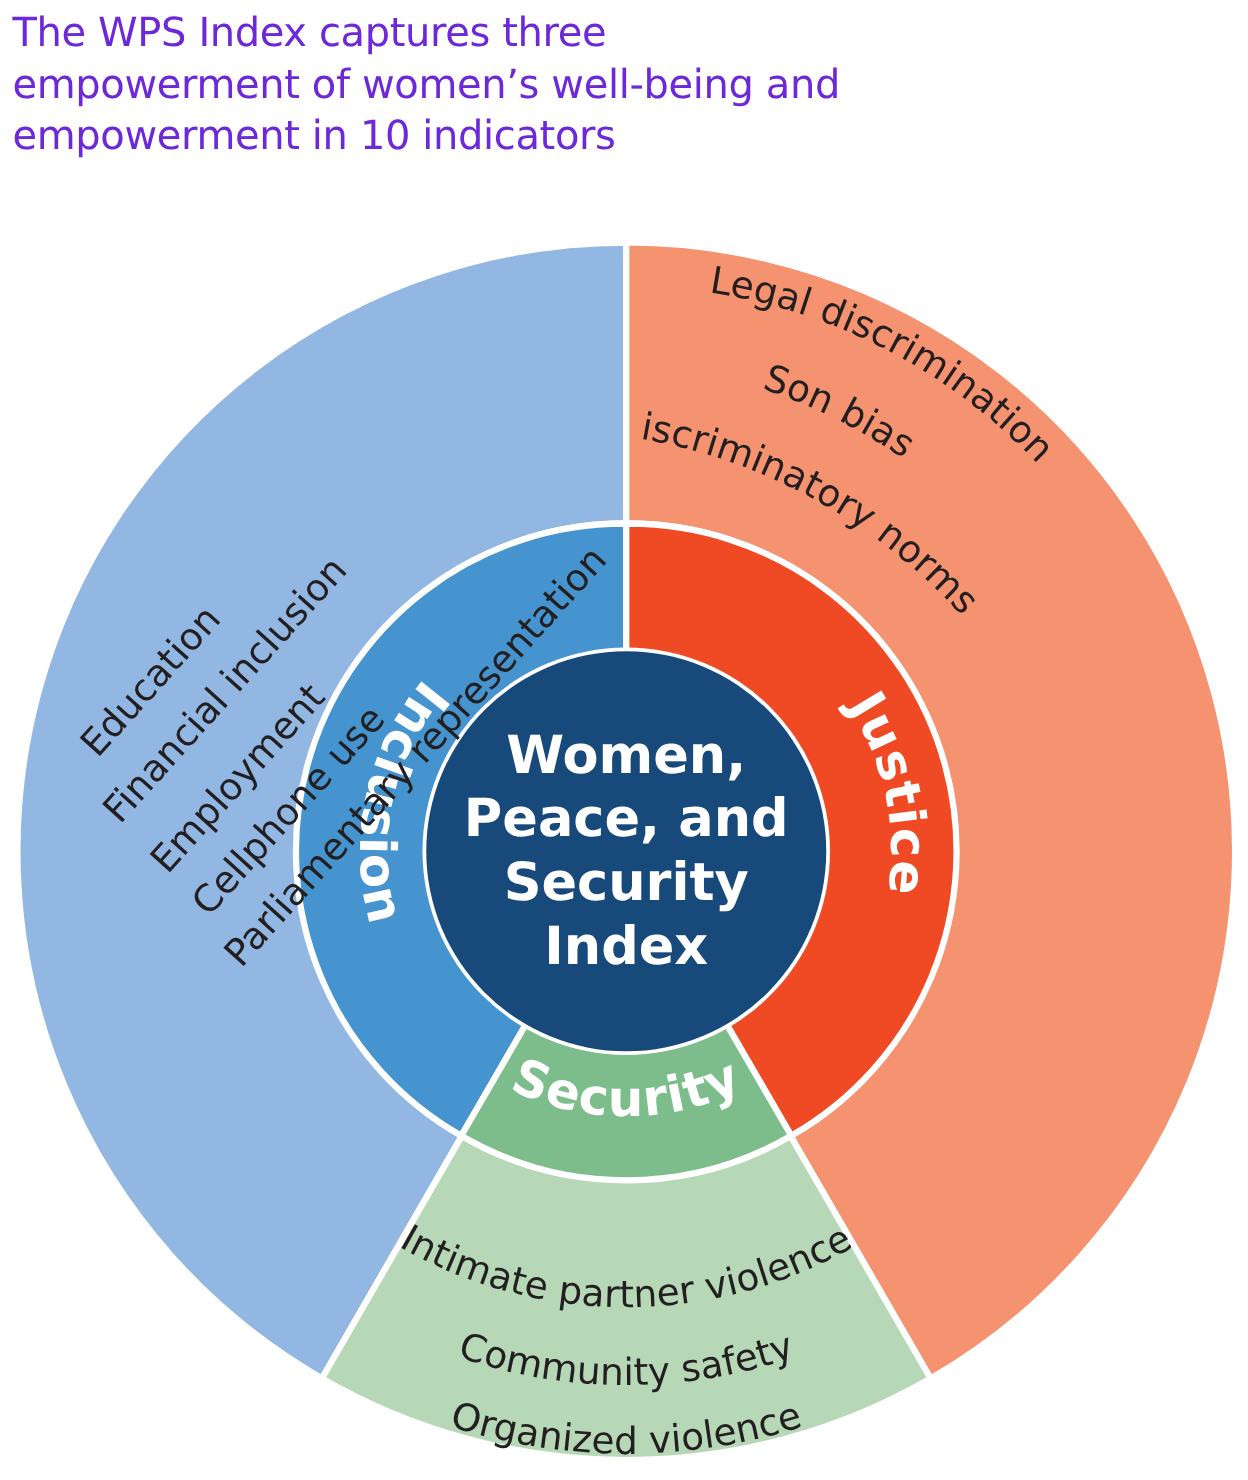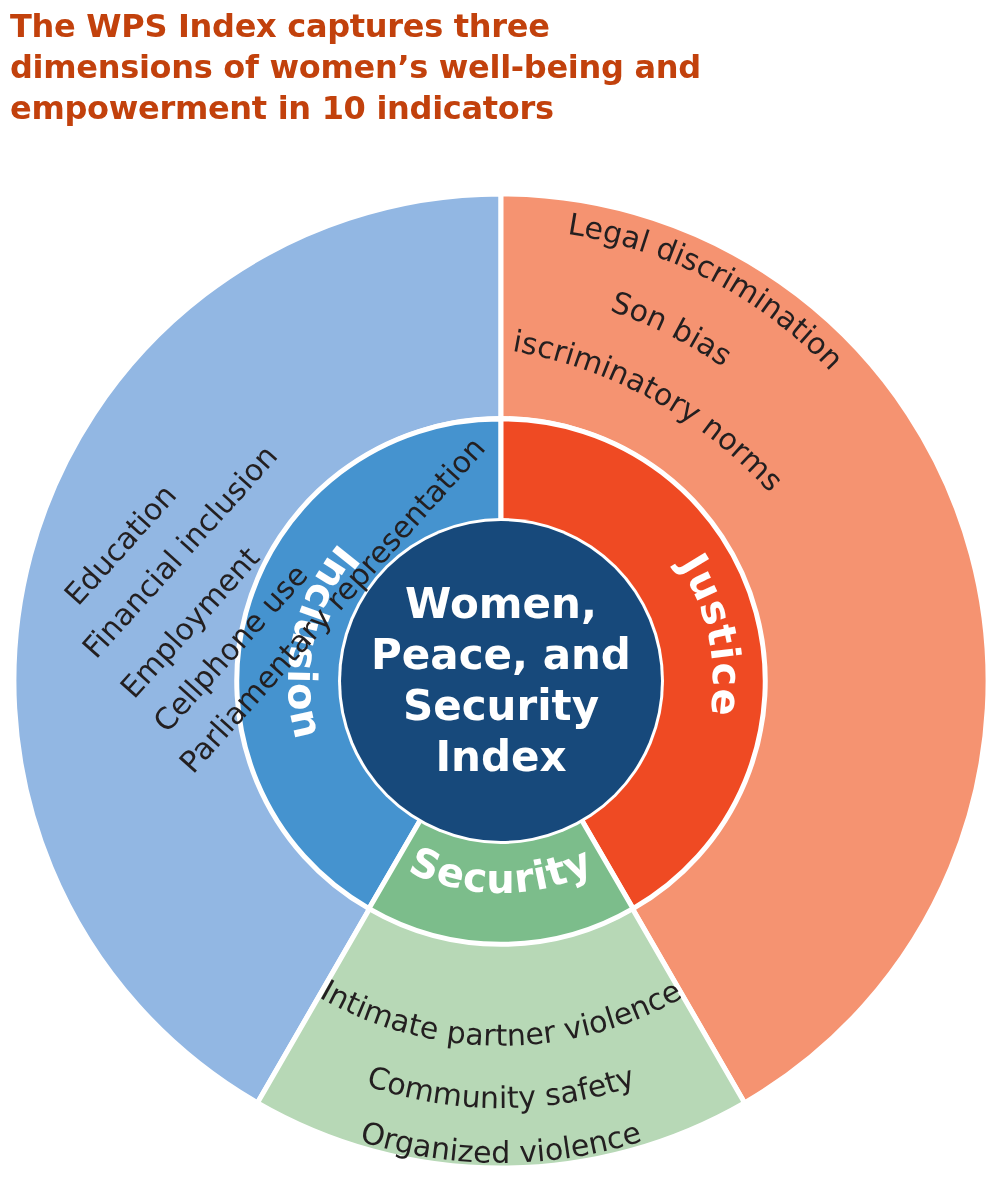--- a/index.html
+++ b/index.html
@@ -16,25 +16,25 @@
     font-family: "DejaVu Sans", sans-serif;
   }
   #title-block {
     position: absolute;
     left: 10px;
     top: 6px;
     width: 700px;
   }
   #title-block .title-line {
     font-family: "DejaVu Sans", sans-serif;
-    font-weight: bold;
+    font-weight: normal;
     font-size: 32px;
     line-height: 41px;
     letter-spacing: -0.3px;
-    color: #c2410c;
+    color: #6d28d9;
     white-space: nowrap;
   }
   #wheel {
     position: absolute;
     left: 0;
     top: 0;
   }
   .sector-path { stroke: #ffffff; stroke-width: 5; }
   .ring-label {
     font-family: "DejaVu Sans", sans-serif;
@@ -55,21 +55,21 @@
     font-size: 42px;
     fill: #ffffff;
     text-anchor: middle;
   }
 </style>
 </head>
 <body>
 
 <div id="title-block">
   <div class="title-line">The WPS Index captures three</div>
-  <div class="title-line">dimensions of women’s well-being and</div>
+  <div class="title-line">empowerment of women’s well-being and</div>
   <div class="title-line">empowerment in 10 indicators</div>
 </div>
 
 <svg id="wheel" width="998" height="1184" viewBox="0 0 998 1184">
   <defs>
 
     <path id="arc-justice-ring" d="M 501,681 m 0,-212 A 212,212 0 0,1 607.0,864.6" fill="none"></path>
     <path id="arc-inclusion-ring" d="M 501,681 m 0,-212 A 212,212 0 0,0 394.0,864.6" fill="none"></path>
     <path id="arc-security-ring" d="M 501,681 m -183.6,106 A 212,212 0 0,0 684.6,787" fill="none"></path>
 

